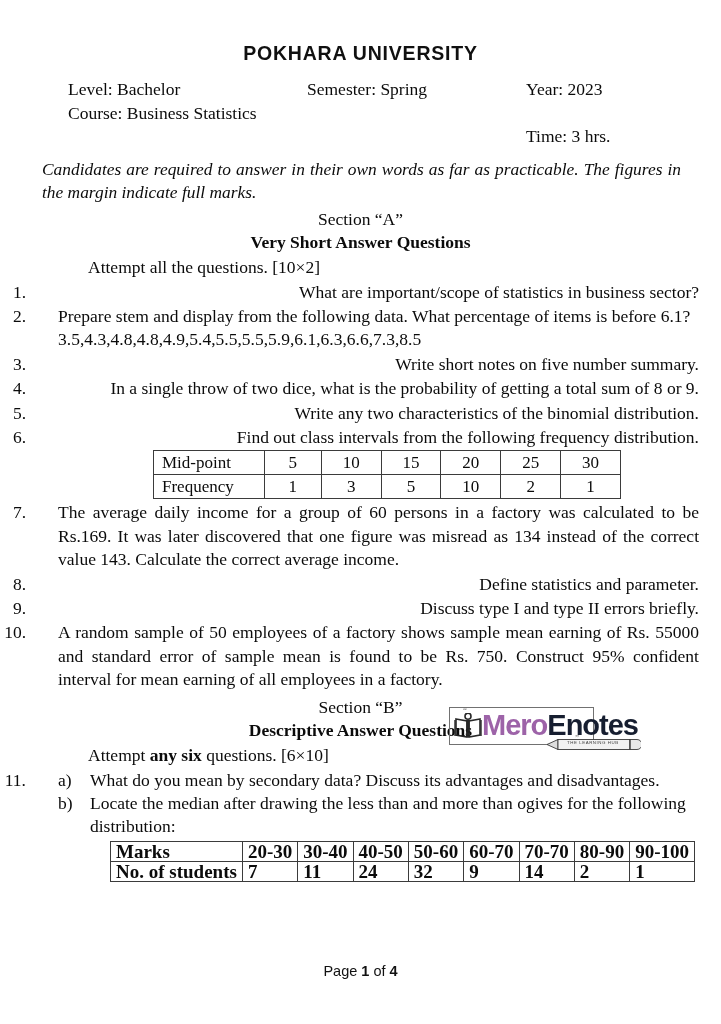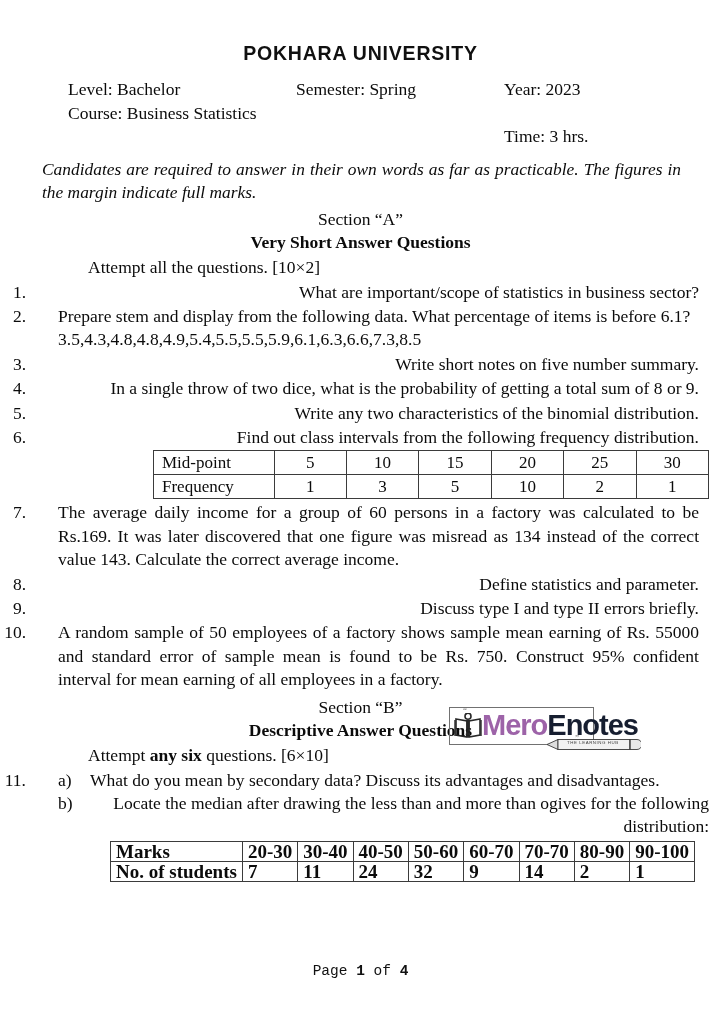--- a/index.html
+++ b/index.html
@@ -35,20 +35,21 @@
   
   .meta {
     margin-top: 13px;
     padding: 0 0 0 68px;
     font-size: 17.5px;
     line-height: 23.5px;
   }
   .meta-row {
     display: flex;
     align-items: flex-start;
+    gap: 11px;
   }
   .meta-c1 { width: 228px; }
   .meta-c2 { width: 208px; }
   .meta-c3 { width: 180px; }
 
   
   .note {
     margin: 9px 40px 0 42px;
     font-size: 17.4px;
     line-height: 23px;
@@ -106,39 +107,39 @@
     align-items: flex-start;
     margin-top: 0px;
   }
   .subq-label {
     width: 32px;
     flex: 0 0 32px;
   }
   .subq-body {
     flex: 1 1 auto;
     text-align: justify;
-    padding-right: 12px;
-  }
-  .subq-body.nojustify { text-align: right; }
+    padding-right: 22px;
+  }
+  .subq-body.nojustify { text-align: left; }
 
   
   table.grid {
     border-collapse: collapse;
     font-size: 17px;
   }
   table.grid td {
     border: 1px solid #3b3b3b;
     padding: 1px 6px;
     line-height: 21px;
   }
 
   .midpoint-table-wrap {
     margin: 1px 0 0 153px;
   }
-  table.midpoint { width: 556px; border-radius: 14px; }
+  table.midpoint { width: 468px; border-radius: 14px; }
   table.midpoint td.label {
     width: 106px;
     text-align: left;
     padding-left: 8px;
   }
   table.midpoint td.val {
     text-align: center;
     width: 60px;
   }
 
@@ -221,21 +222,21 @@
     line-height: 9px;
   }
 
   
   .footer {
     position: absolute;
     left: 0;
     right: 0;
     top: 963px;
     text-align: center;
-    font-family: Liberation Mono, monospace;
+    font-family: Liberation Sans, sans-serif;
     font-size: 14.5px;
     color: #111;
   }
   .footer b { font-weight: bold; }
 </style>
 </head>
 <body>
 
 <div class="page">
 

